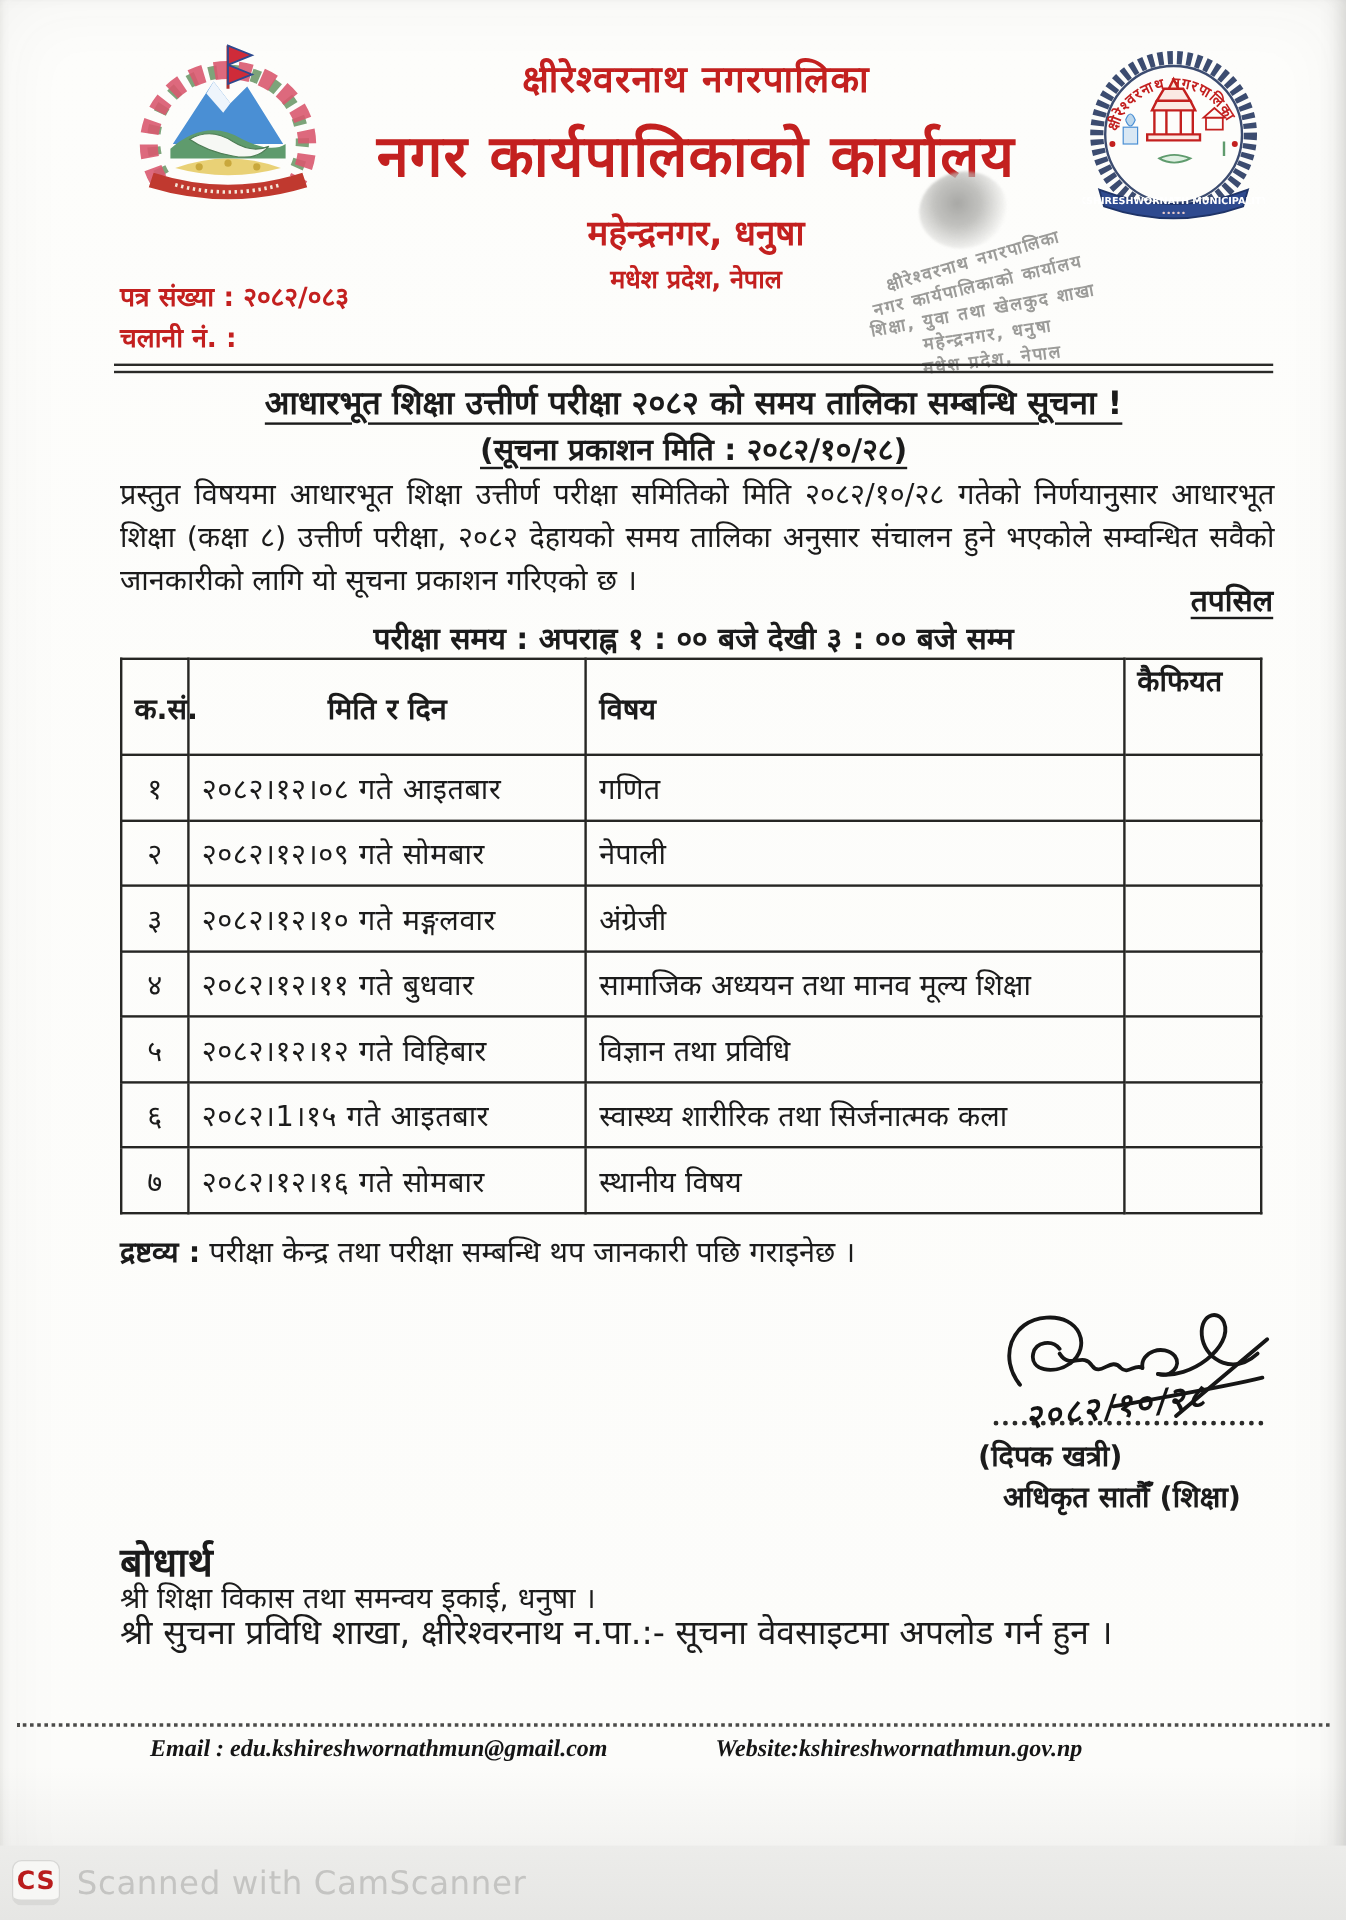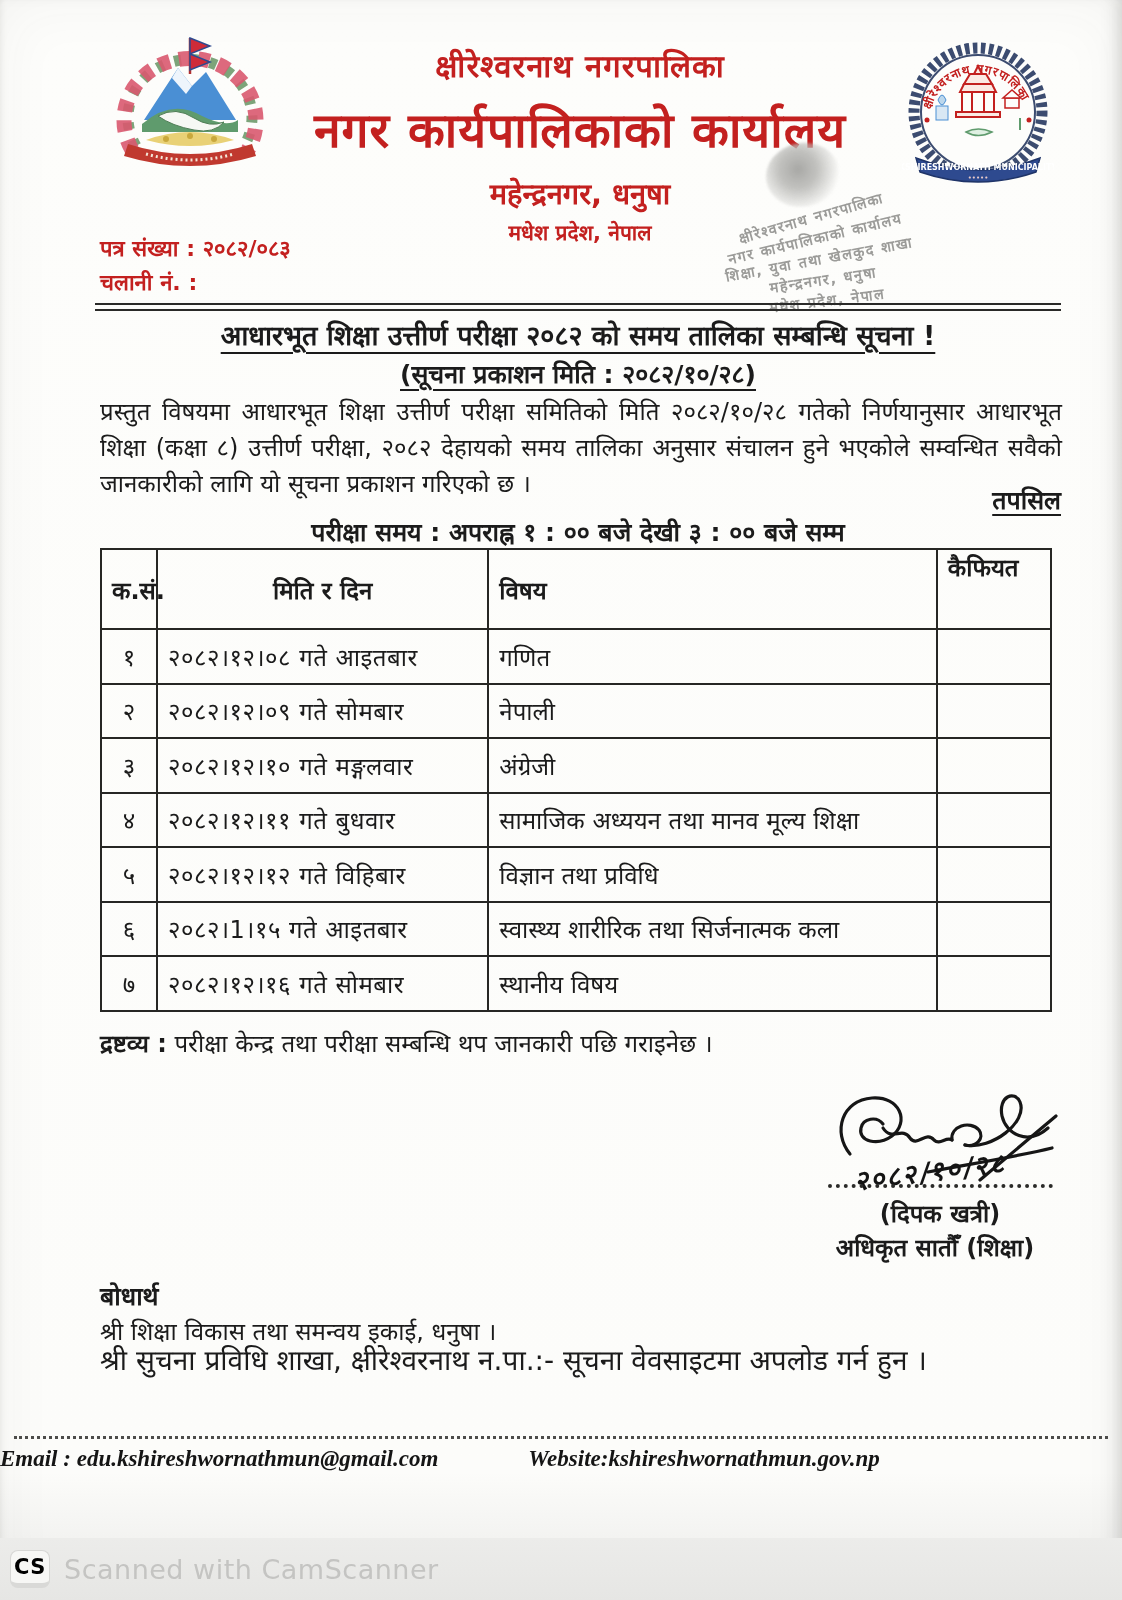--- a/index.html
+++ b/index.html
@@ -67,37 +67,37 @@
   td.c-date{text-align:left;vertical-align:middle;padding-left:28px;letter-spacing:.5px;}
   td.c-subj{text-align:left;vertical-align:middle;padding-left:14px;}
   
   .note-line{position:absolute;left:100px;top:1026px;font-size:24px;}
   .note-line b{font-weight:bold;}
   
   .sig-scribble{position:absolute;left:830px;top:1088px;}
   .sig-date{position:absolute;left:856px;top:1152px;font-size:27px;font-weight:bold;
     transform:rotate(-7deg) skewX(-10deg);letter-spacing:2px;color:#141414;}
   .sig-dots{position:absolute;left:828px;top:1184px;width:225px;border-bottom:4px dotted #2b2b29;}
-  .sig-name{position:absolute;left:815px;top:1196px;width:250px;text-align:center;font-size:24px;font-weight:bold;}
+  .sig-name{position:absolute;left:815px;top:1196px;width:250px;font-size:24px;font-weight:bold;}
   .sig-desig{position:absolute;left:800px;top:1230px;width:270px;text-align:center;font-size:24px;font-weight:bold;}
   
-  .cc-head{position:absolute;left:100px;top:1278px;font-size:25px;font-weight:bold;}
+  .cc-head{position:absolute;left:100px;top:1278px;font-size:33px;font-weight:bold;}
   .cc-item1{position:absolute;left:100px;top:1314px;font-size:24px;}
   .cc-item2{position:absolute;left:100px;top:1340px;font-size:28px;}
   
   .foot-dots{position:absolute;left:14px;top:1436px;width:1094px;border-bottom:3px dotted #4c4c4a;}
-  .foot-contact{position:absolute;left:0;top:1446px;width:1027px;display:flex;justify-content:flex-start;gap:90px;
-    font-family:"Liberation Serif",serif;font-style:italic;font-weight:bold;font-size:23px;color:#151515;}
+  .foot-contact{position:absolute;left:0;top:1446px;width:1027px;display:flex;justify-content:center;gap:90px;
+    font-family:"Liberation Serif",serif;font-style:italic;font-weight:bold;font-size:20px;color:#151515;}
   
   .scan-strip{position:absolute;left:0;top:1538px;width:1122px;height:62px;
     background:linear-gradient(180deg,#ececea 0%,#e6e6e4 100%);display:flex;align-items:center;}
   .cs-badge{width:40px;height:38px;margin-left:10px;border-radius:8px;background:#f7f7f5;
     border:1px solid #d7d7d5;border-bottom:5px solid #d9d9d7;box-sizing:border-box;
     display:flex;align-items:center;justify-content:center;
-    font-size:21px;font-weight:bold;color:#000000;letter-spacing:.5px;}
+    font-size:21px;font-weight:bold;color:#b91c1c;letter-spacing:.5px;}
   .cs-text{margin-left:14px;font-size:27px;color:#c4c4c2;letter-spacing:.5px;}
 </style>
 </head>
 <body>
 
 <div class="page">
 
   <svg class="emblem-left" width="168" height="152" viewBox="0 0 168 152">
 
     <path d="M30 118 A 62 58 0 1 1 138 118" fill="none" stroke="#6f9a6c" stroke-width="11" stroke-dasharray="7 11" opacity=".9"></path>

